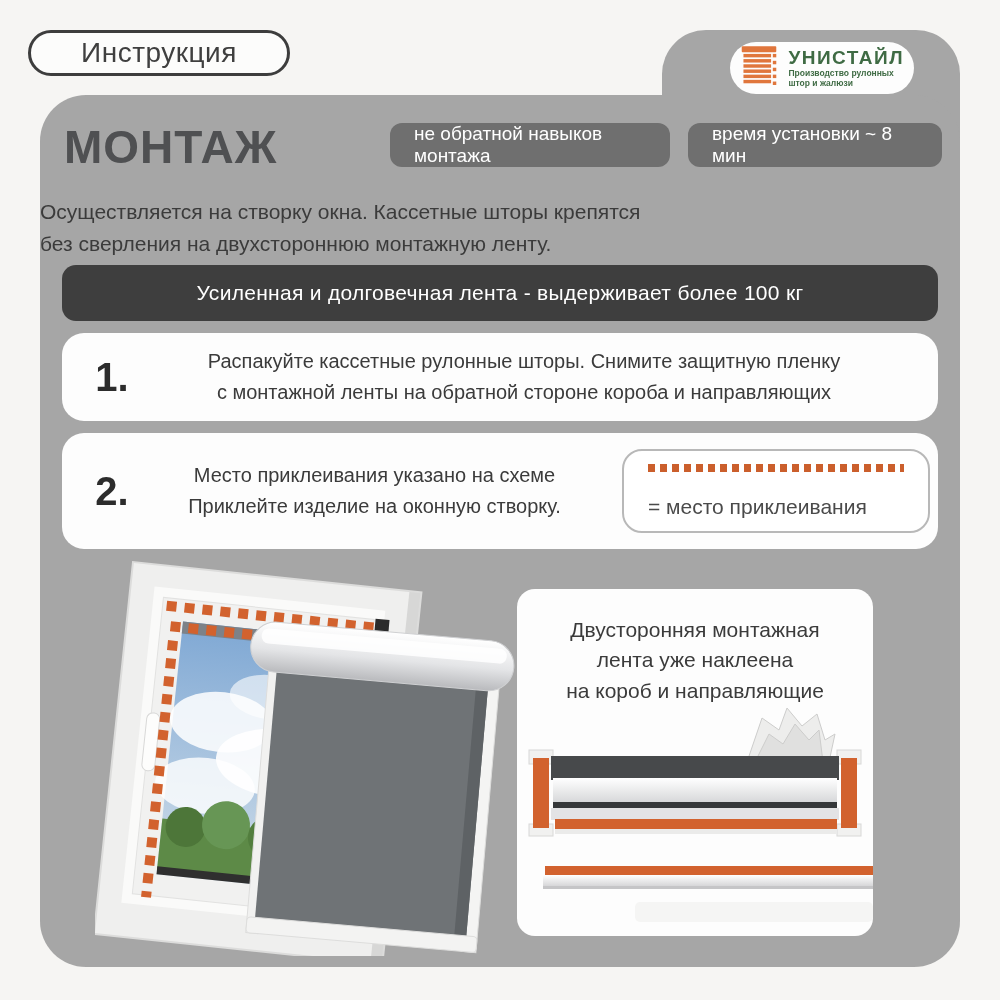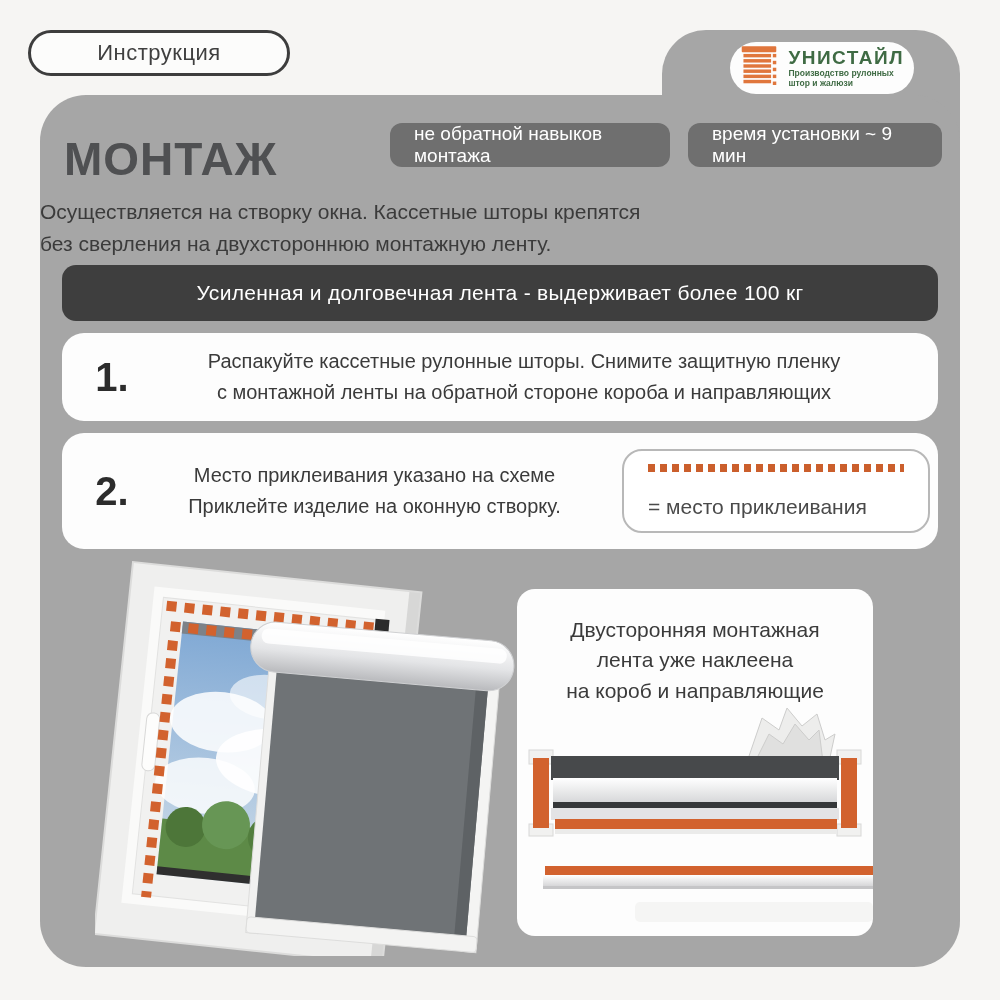--- a/index.html
+++ b/index.html
@@ -2,32 +2,32 @@
 <html><head>
 <meta charset="utf-8">
 <style>
   html,body{margin:0;padding:0;background:#f6f5f3;}
   .canvas{position:relative;width:1000px;height:1000px;background:#f6f5f3;overflow:hidden;
           font-family:"Liberation Sans", sans-serif;}
 
   
   .instr-pill{position:absolute;left:28px;top:30px;width:262px;height:46px;background:#fcfcfb;
               border:3px solid #3d3d3d;border-radius:26px;display:flex;align-items:center;
-              justify-content:center;font-size:22px;color:#3f3f3f;letter-spacing:.5px;box-sizing:border-box;}
+              justify-content:center;font-size:28px;color:#3f3f3f;letter-spacing:.5px;box-sizing:border-box;}
 
   .tab{position:absolute;left:662px;top:30px;width:298px;height:120px;background:#a6a6a6;
        border-radius:44px 44px 0 0;}
   .panel{position:absolute;left:40px;top:95px;width:920px;height:872px;background:#a6a6a6;border-radius:46px;}
 
   .logo-pill{position:absolute;left:730px;top:42px;width:184px;height:52px;background:#fdfdfd;
              border-radius:26px;display:flex;align-items:center;gap:7px;padding:0 10px;box-sizing:border-box;justify-content:space-between;}
   .logo-name{font-size:19px;font-weight:bold;color:#3f6b44;letter-spacing:1.5px;line-height:1.05;}
   .logo-tagline{font-size:8.5px;font-weight:bold;color:#3f6b44;line-height:1.2;}
 
-  .title{position:absolute;left:64px;top:120px;font-size:46px;font-weight:800;color:#4f5052;letter-spacing:1px;margin-top:12px;}
+  .title{position:absolute;left:64px;top:120px;font-size:46px;font-weight:800;color:#4f5052;letter-spacing:1px;}
 
   .badge{position:absolute;top:123px;height:44px;background:#6f6f6f;border-radius:12px;color:#ffffff;
          font-size:19px;display:flex;align-items:center;justify-content:center;padding:0 24px;box-sizing:border-box;}
   .badge-1{left:390px;width:280px;}
   .badge-2{right:58px;width:254px;}
 
   .intro{position:absolute;left:40px;top:196px;width:1000px;text-align:left;font-size:21px;
          color:#3b3b3b;line-height:1.5;}
 
   .highlight-bar{position:absolute;left:62px;top:265px;width:876px;height:56px;background:#3e3e3e;
@@ -90,21 +90,21 @@
     </span>
     <span>
       <div class="logo-name">УНИСТАЙЛ</div>
       <div class="logo-tagline">Производство рулонных</div>
       <div class="logo-tagline">штор и жалюзи</div>
     </span>
   </div>
 
   <div class="title">МОНТАЖ</div>
   <div class="badge badge-1">не обратной навыков монтажа</div>
-  <div class="badge badge-2">время установки ~ 9 мин</div>
+  <div class="badge badge-2">время установки ~ 8 мин</div>
 
   <div class="intro">
     <div>Осуществляется на створку окна. Кассетные шторы крепятся</div>
     <div>без сверления на двухстороннюю монтажную ленту.</div>
   </div>
 
   <div class="highlight-bar">
     <span>Усиленная и долговечная лента - выдерживает более 100 кг</span>
   </div>
 

